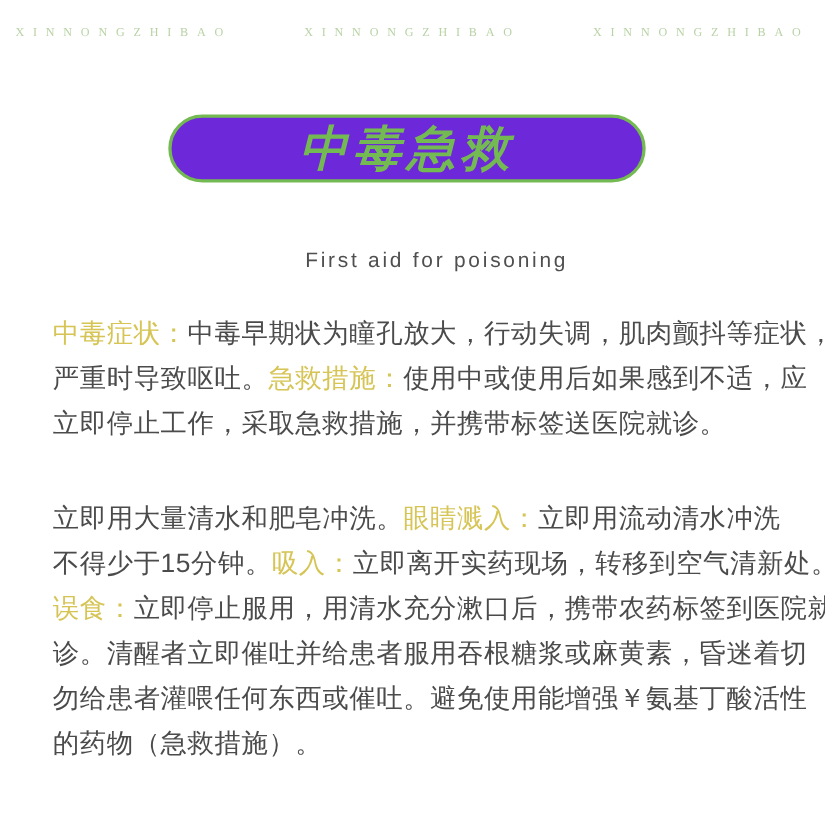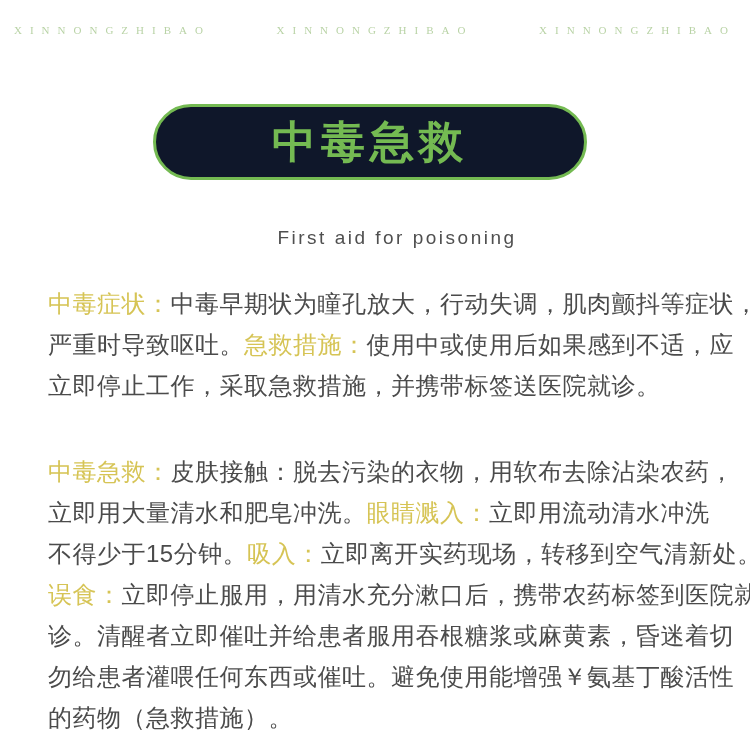--- a/index.html
+++ b/index.html
@@ -28,25 +28,26 @@
     font-family:"Liberation Serif", serif;
     font-size:11px;
     letter-spacing:8px;
     white-space:nowrap;
     gap:13px;
   }
 
   
   .pill{
     position:absolute;top:104px;left:153px;
-    width:434px;height:76px;box-sizing:border-box;
+    width:434px;height:62px;box-sizing:border-box;
     border:3px solid var(--accent);
     border-radius:44px;
     display:flex;align-items:center;justify-content:center;
-    background:#0f172a;
+    background:#6d28d9;
+    font-style:italic;
   }
   .pill-title{
     color:var(--accent);
     font-size:44px;
     font-weight:bold;
     letter-spacing:5px;
     white-space:nowrap;
   }
 
   .subtitle{
@@ -91,21 +92,20 @@
 
   <div class="subtitle">First aid for poisoning</div>
 
   <div class="content" id="content">
       <div class="paragraph">
         <div class="line"><span class="hl">中毒症状：</span><span>中毒早期状为瞳孔放大，行动失调，肌肉颤抖等症状，</span></div>
         <div class="line"><span>严重时导致呕吐。</span><span class="hl">急救措施：</span><span>使用中或使用后如果感到不适，应</span></div>
         <div class="line"><span>立即停止工作，采取急救措施，并携带标签送医院就诊。</span></div>
       </div>
       <div class="paragraph">
-        <div class="line"><span class="hl">中毒急救：</span><span>皮肤接触：脱去污染的衣物，用软布去除沾染农药，</span></div>
         <div class="line"><span>立即用大量清水和肥皂冲洗。</span><span class="hl">眼睛溅入：</span><span>立即用流动清水冲洗</span></div>
         <div class="line"><span>不得少于15分钟。</span><span class="hl">吸入：</span><span>立即离开实药现场，转移到空气清新处。</span></div>
         <div class="line"><span class="hl">误食：</span><span>立即停止服用，用清水充分漱口后，携带农药标签到医院就</span></div>
         <div class="line"><span>诊。清醒者立即催吐并给患者服用吞根糖浆或麻黄素，昏迷着切</span></div>
         <div class="line"><span>勿给患者灌喂任何东西或催吐。避免使用能增强￥氨基丁酸活性</span></div>
         <div class="line"><span>的药物（急救措施）。</span></div>
       </div>
     </div>
 
 </div>

